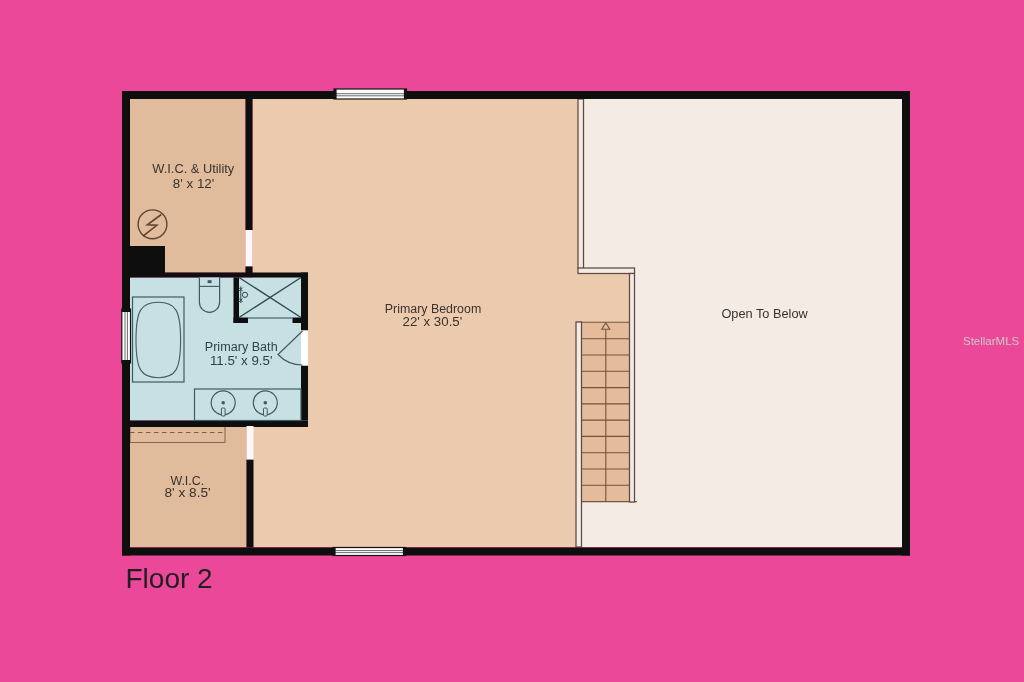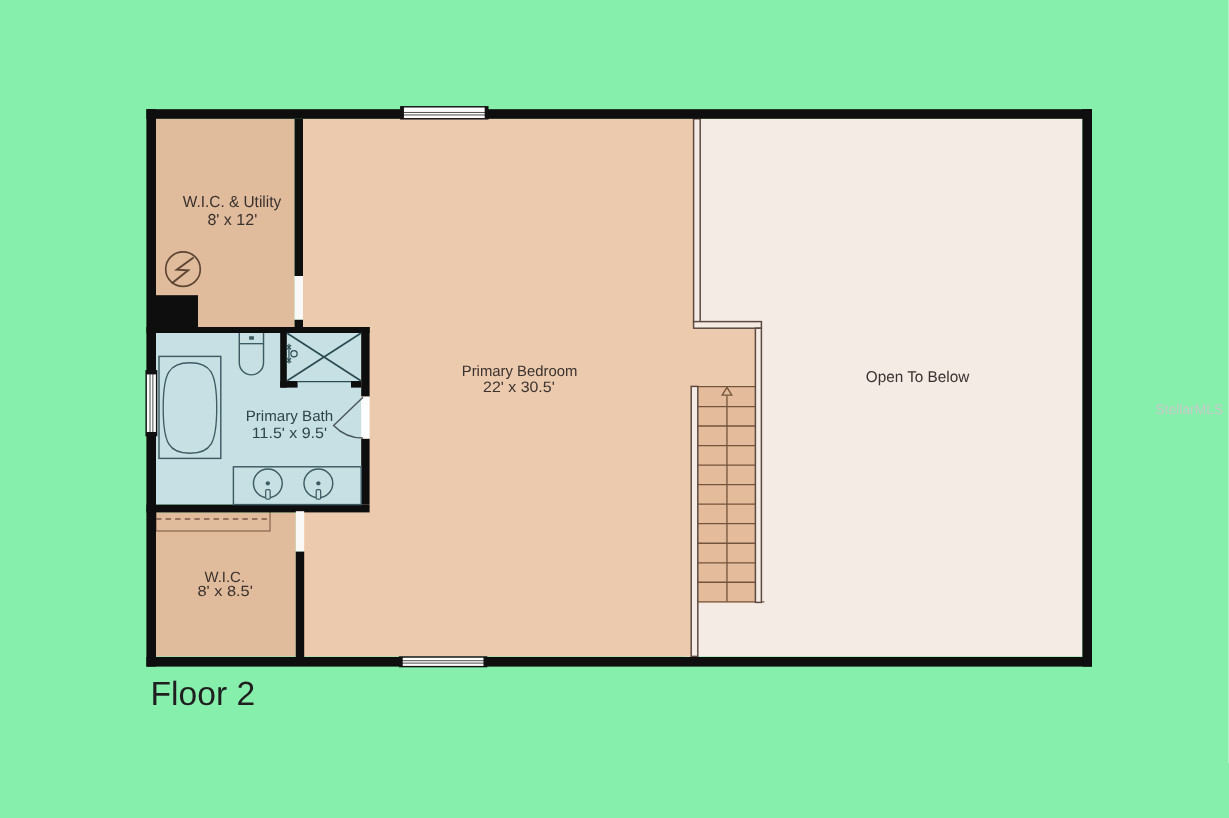--- a/index.html
+++ b/index.html
@@ -1,16 +1,16 @@
 <!DOCTYPE html>
 <html><head>
 <meta charset="utf-8">
 <style>
   html,body{margin:0;padding:0;background:#ffffff;}
-  .page{position:relative;width:1024px;height:682px;background:#86efac;overflow:hidden;
+  .page{position:relative;width:1024px;height:682px;background:#ec4899;overflow:hidden;
         font-family:"Liberation Sans", sans-serif;}
   svg{position:absolute;left:0;top:0;}
   text{font-family:"Liberation Sans", sans-serif;}
 </style>
 </head>
 <body>
 <div class="page">
 <svg width="1024" height="682" viewBox="0 0 1024 682">
 
   <rect x="570" y="99" width="332" height="448" fill="#f4ebe5"></rect>

